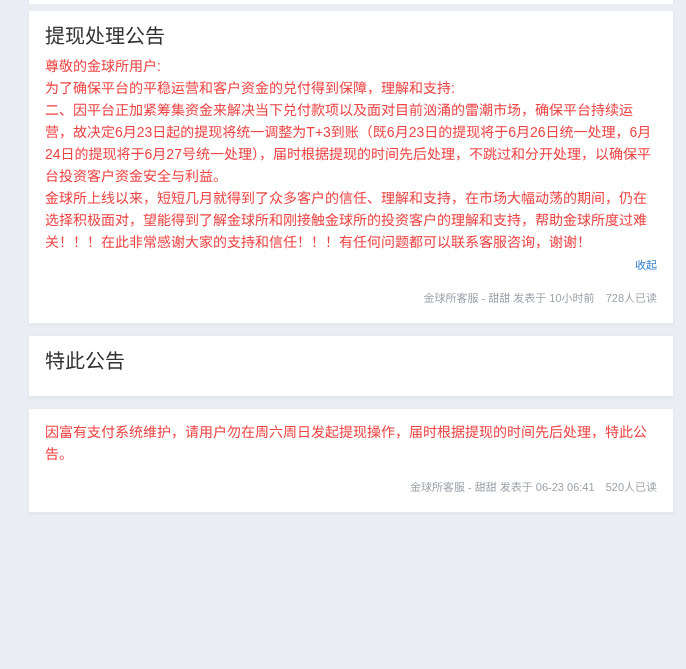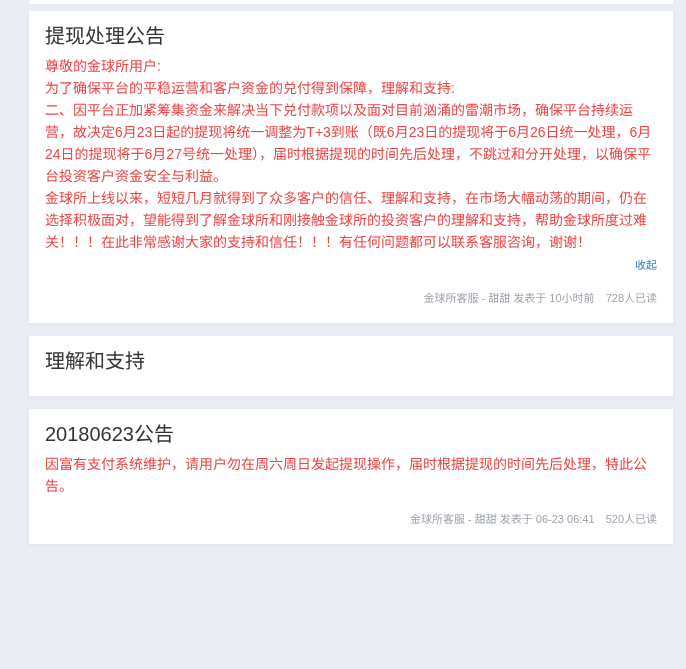--- a/index.html
+++ b/index.html
@@ -85,25 +85,24 @@
       </div>
     </div>
     <div class="card-meta">
       <span>金球所客服 - 甜甜</span>
       <span>发表于 10小时前</span>
       <span class="reads">728人已读</span>
     </div>
   </section>
 
   <section class="card">
-    <h1 class="card-title">理解和支持</h1>
+    <h1 class="card-title">特此公告</h1>
   </section>
 
   <section class="card">
-    <h1 class="card-title">20180623公告</h1>
     <div class="card-body">
       <p>因富有支付系统维护，请用户勿在周六周日发起提现操作，届时根据提现的时间先后处理，特此公告。</p>
     </div>
     <div class="card-meta">
       <span>金球所客服 - 甜甜</span>
       <span>发表于 06-23 06:41</span>
       <span class="reads">520人已读</span>
     </div>
   </section>
 

